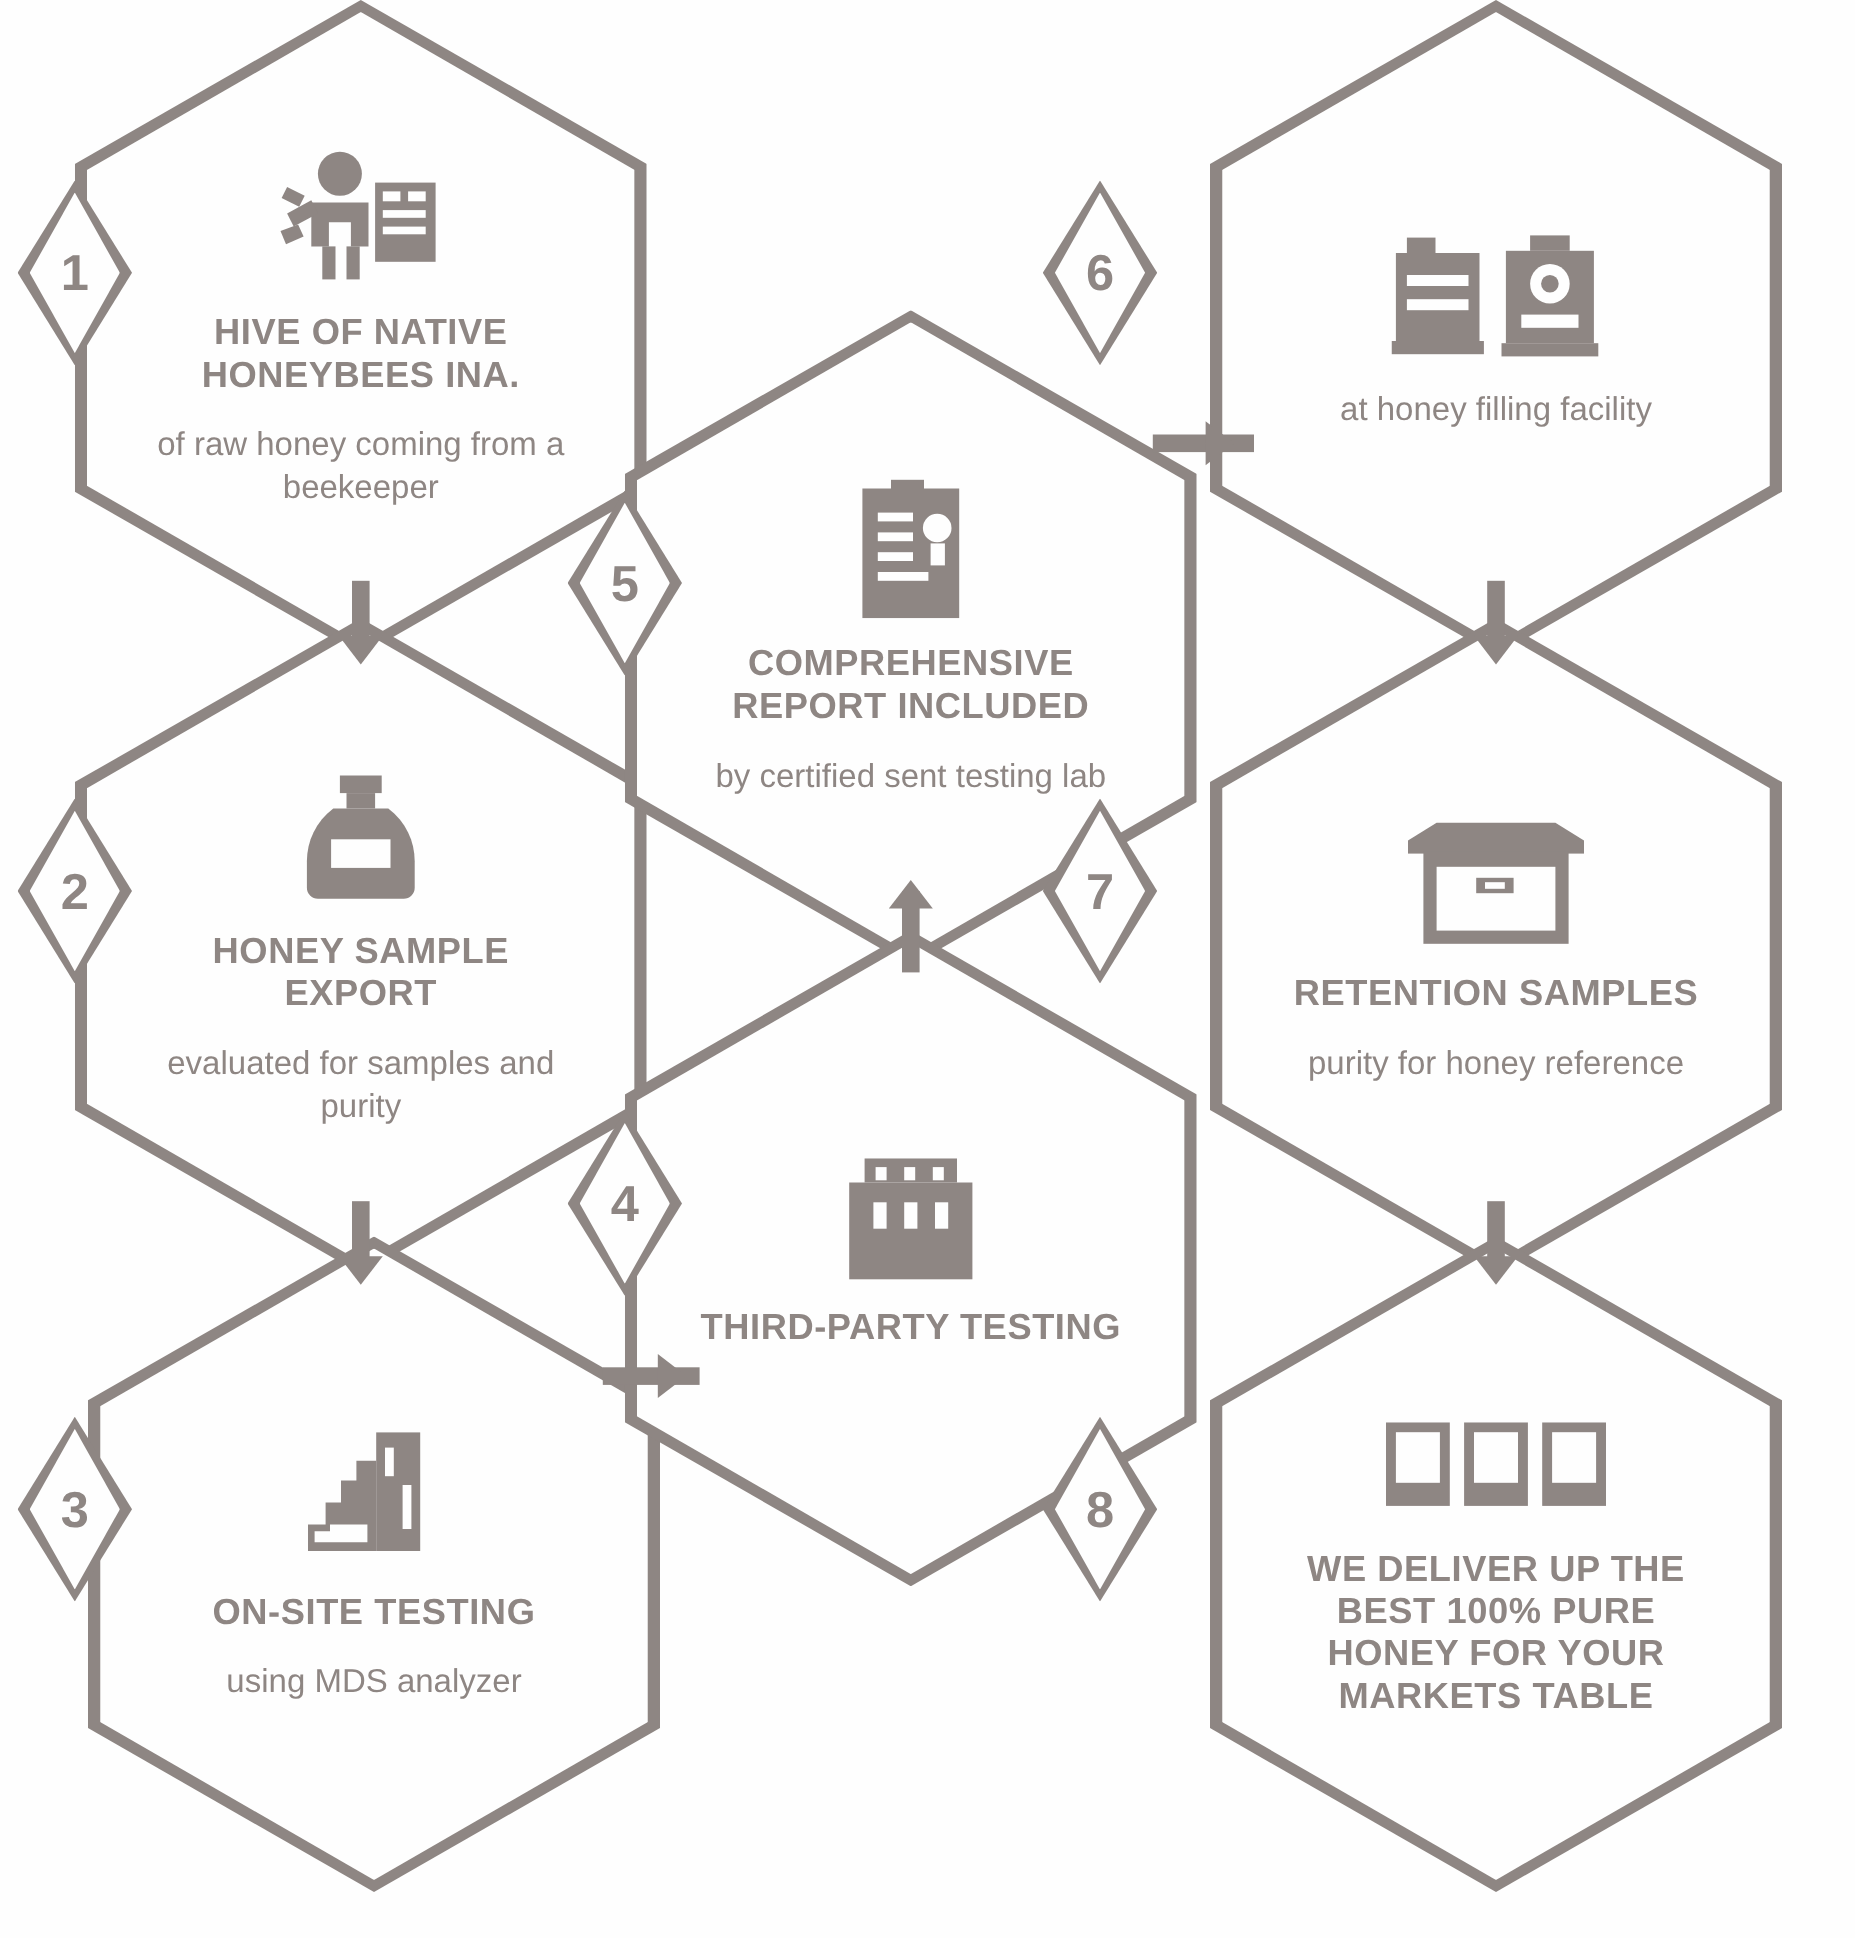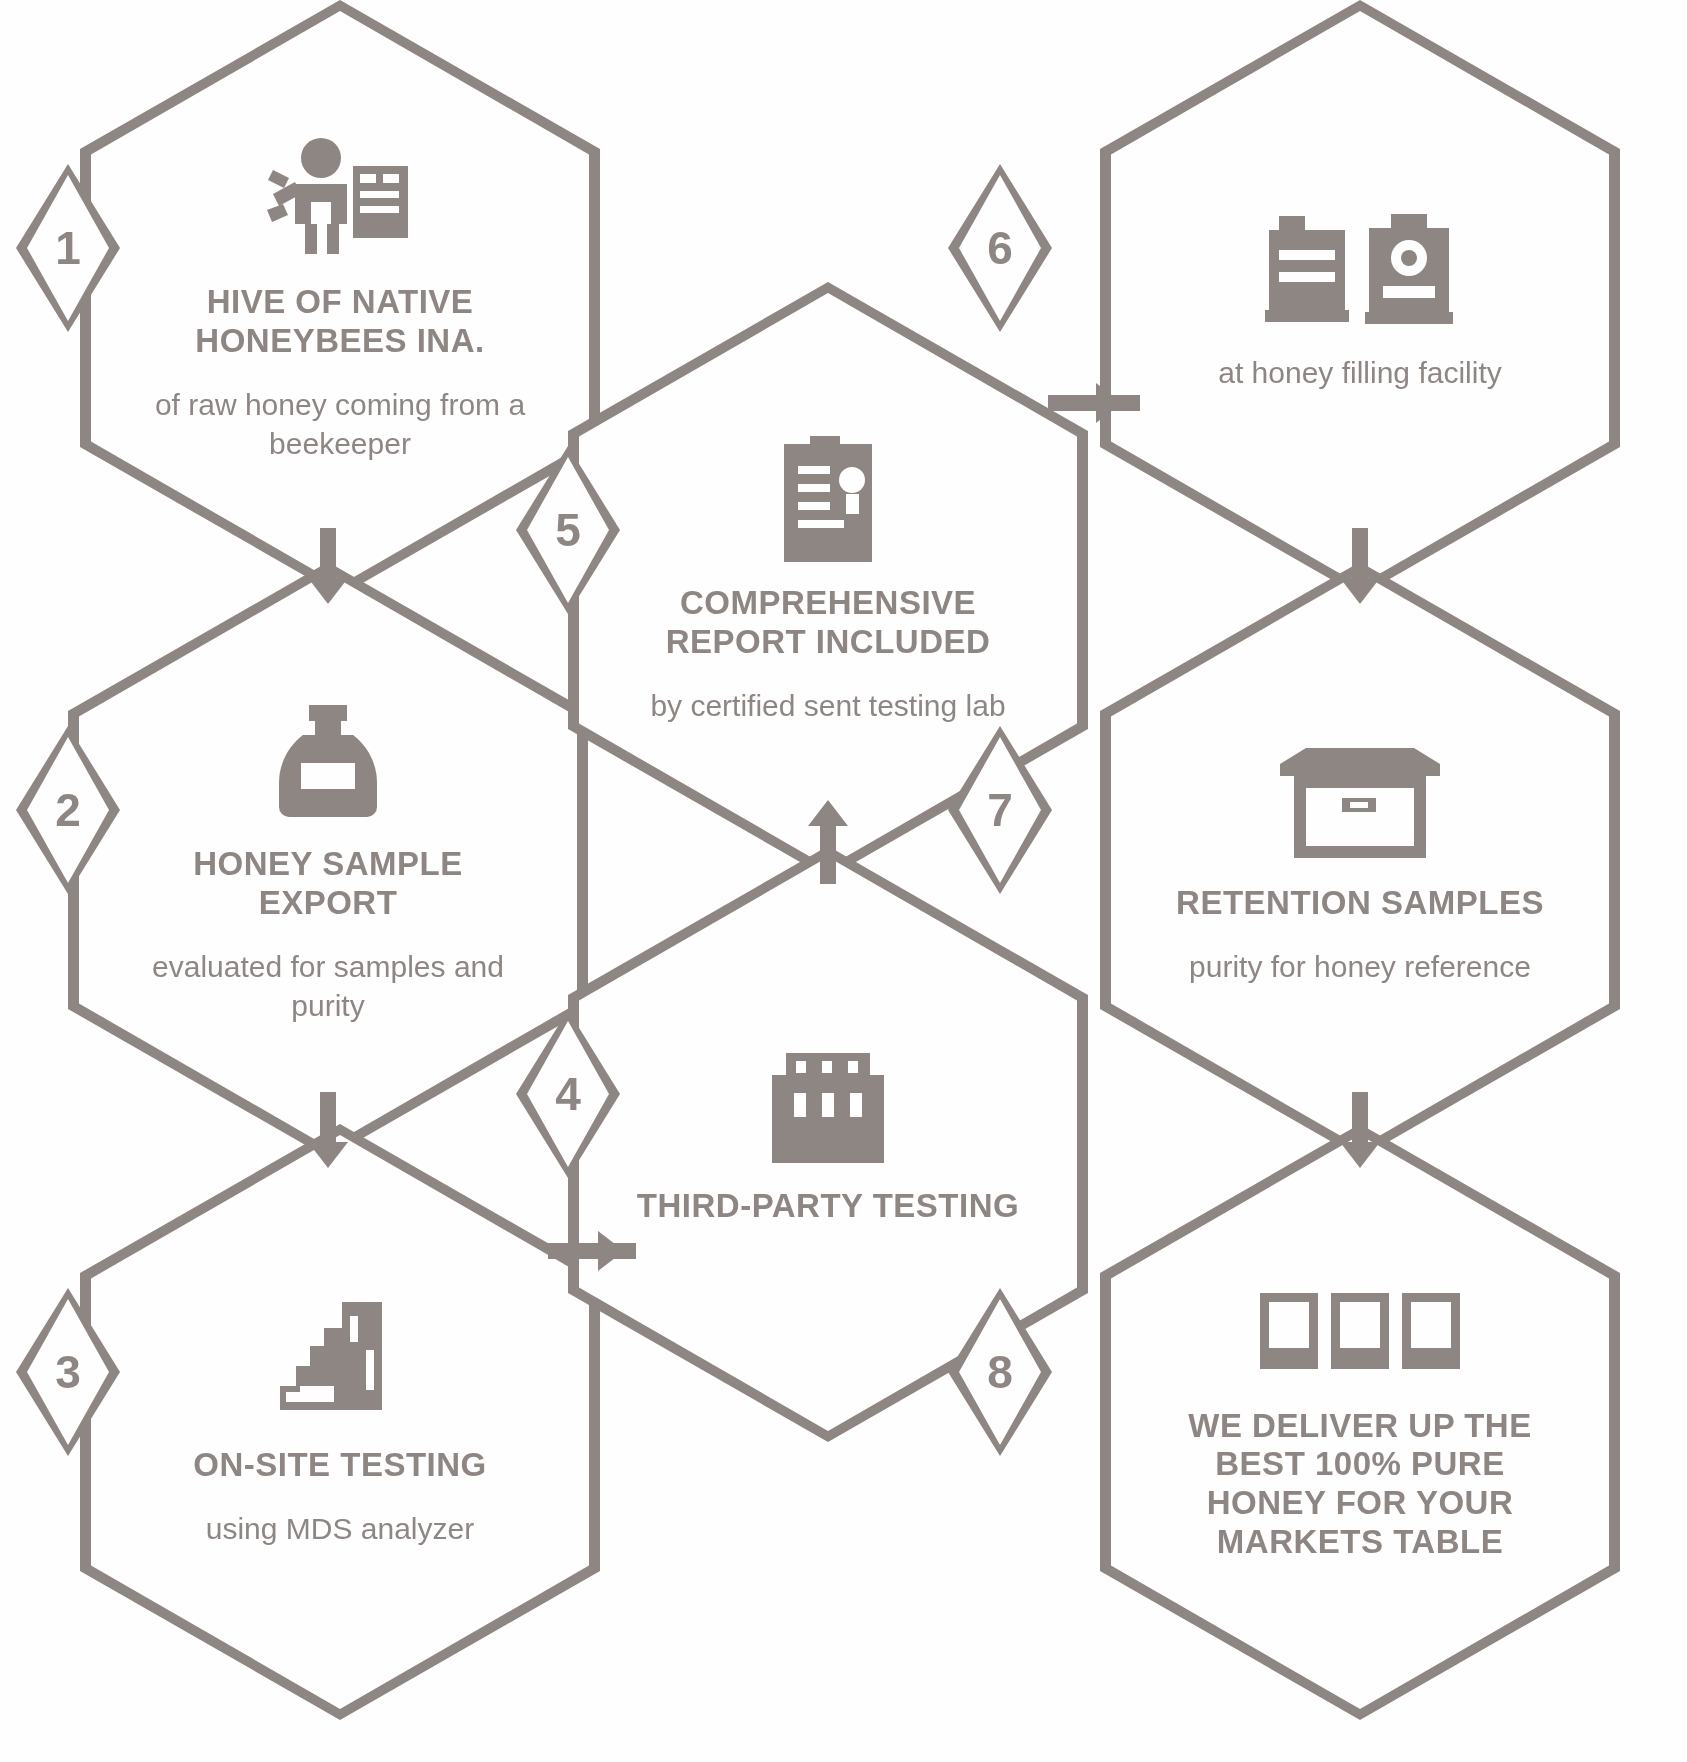--- a/index.html
+++ b/index.html
@@ -156,21 +156,21 @@
 
   <div class="conn" style="left:1048px; top:395px; width:92px; height:16px;"></div>
   <div class="arrow-right" style="left:1096px; top:383px;"></div>
 
   <div class="conn" style="left:1352px; top:528px; width:16px; height:62px;"></div>
   <div class="arrow-down" style="left:1340px; top:578px;"></div>
 
   <div class="conn" style="left:1352px; top:1092px; width:16px; height:62px;"></div>
   <div class="arrow-down" style="left:1340px; top:1142px;"></div>
 
-  <div class="hex" style="left:80px; top:0px;">
+  <div class="hex" style="left:68px; top:0px;">
     <div class="hex-shape"></div>
     <div class="hex-inner"></div>
     <div class="hex-content">
       <div class="hex-icon">
         <svg width="150" height="125" viewBox="0 0 150 125" fill="#8e8683">
           <rect x="88" y="30" width="55" height="72"></rect>
           <rect x="95" y="38" width="16" height="9" fill="#fefefe"></rect>
           <rect x="118" y="38" width="16" height="9" fill="#fefefe"></rect>
           <rect x="95" y="55" width="39" height="7" fill="#fefefe"></rect>
           <rect x="95" y="70" width="39" height="7" fill="#fefefe"></rect>

